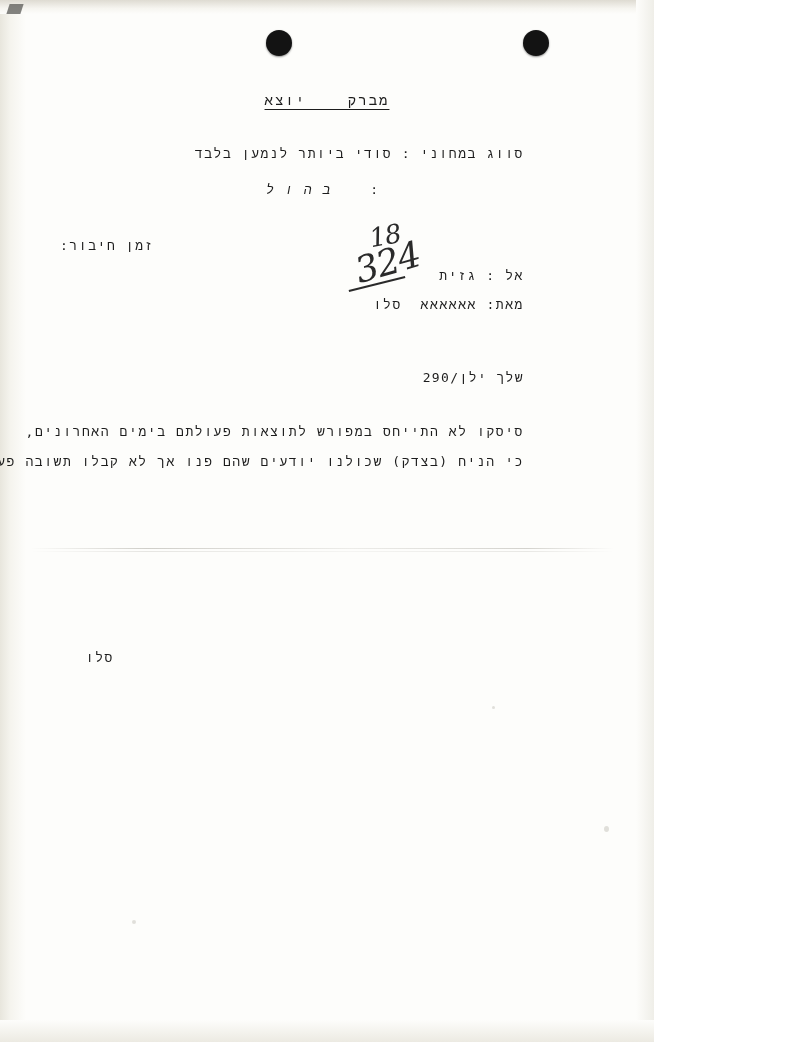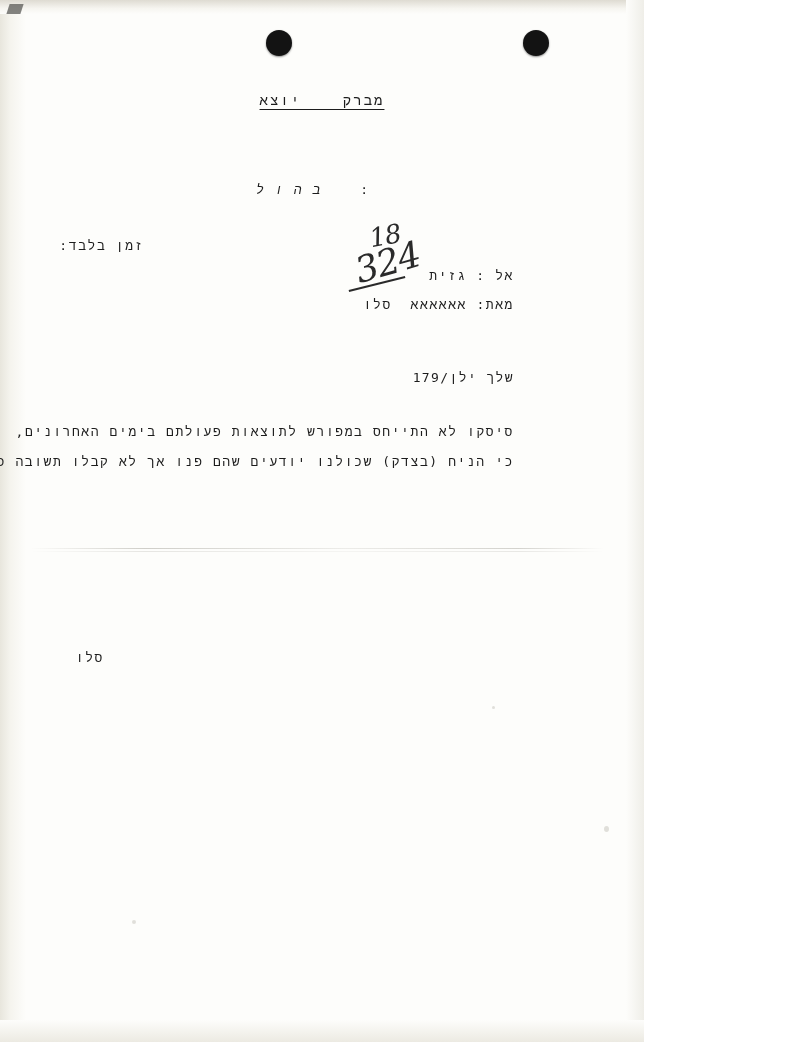--- a/index.html
+++ b/index.html
@@ -9,20 +9,21 @@
   }
   body {
     font-family: "DejaVu Sans Mono", "Liberation Mono", monospace;
   }
   .page {
     position: relative;
     width: 644px;
     height: 1042px;
     background: #fdfdfb;
     overflow: hidden;
+    padding-left: 10px;
   }
   
   .scan-left-edge {
     position: absolute;
     top: 0; left: 0;
     width: 26px; height: 1042px;
     background: linear-gradient(to right, #e8e6dd 0%, #f5f4ee 40%, #fdfdfb 100%);
   }
   .scan-top-edge {
     position: absolute;
@@ -152,29 +153,30 @@
   <div class="scan-top-edge"></div>
   <div class="scan-right-edge"></div>
   <div class="scan-bottom-edge"></div>
   <div class="corner-mark"></div>
 
   <div class="punch left"></div>
   <div class="punch right"></div>
 
   <div class="doc-text title">מברק    יוצא</div>
 
+  <div class="doc-text cls-line-1">סווג במחוני : סודי ביותר לנמען בלבד</div>
   <div class="doc-text cls-line-2">ב ה ו ל</div>
   <div class="doc-text cls-dot">:</div>
 
-  <div class="doc-text time-line">זמן בלבד:</div>
+  <div class="doc-text time-line">זמן חיבור:</div>
 
   <div class="doc-text to-line">אל : גזית</div>
   <div class="doc-text from-line">מאת: אאאאאא  סלו</div>
 
-  <div class="doc-text ref-line">שלך ילן/179</div>
+  <div class="doc-text ref-line">שלך ילן/290</div>
 
   <div class="doc-text body-line body-1">סיסקו לא התייחס במפורש לתוצאות פעולתם בימים האחרונים,</div>
   <div class="doc-text body-line body-2">כי הניח (בצדק) שכולנו יודעים שהם פנו אך לא קבלו תשובה פעולתם.</div>
 
   <div class="doc-text sign">סלו</div>
 
   <div class="hw hw-num">
     <span class="over">18</span>
     <span>324</span>
   </div>

